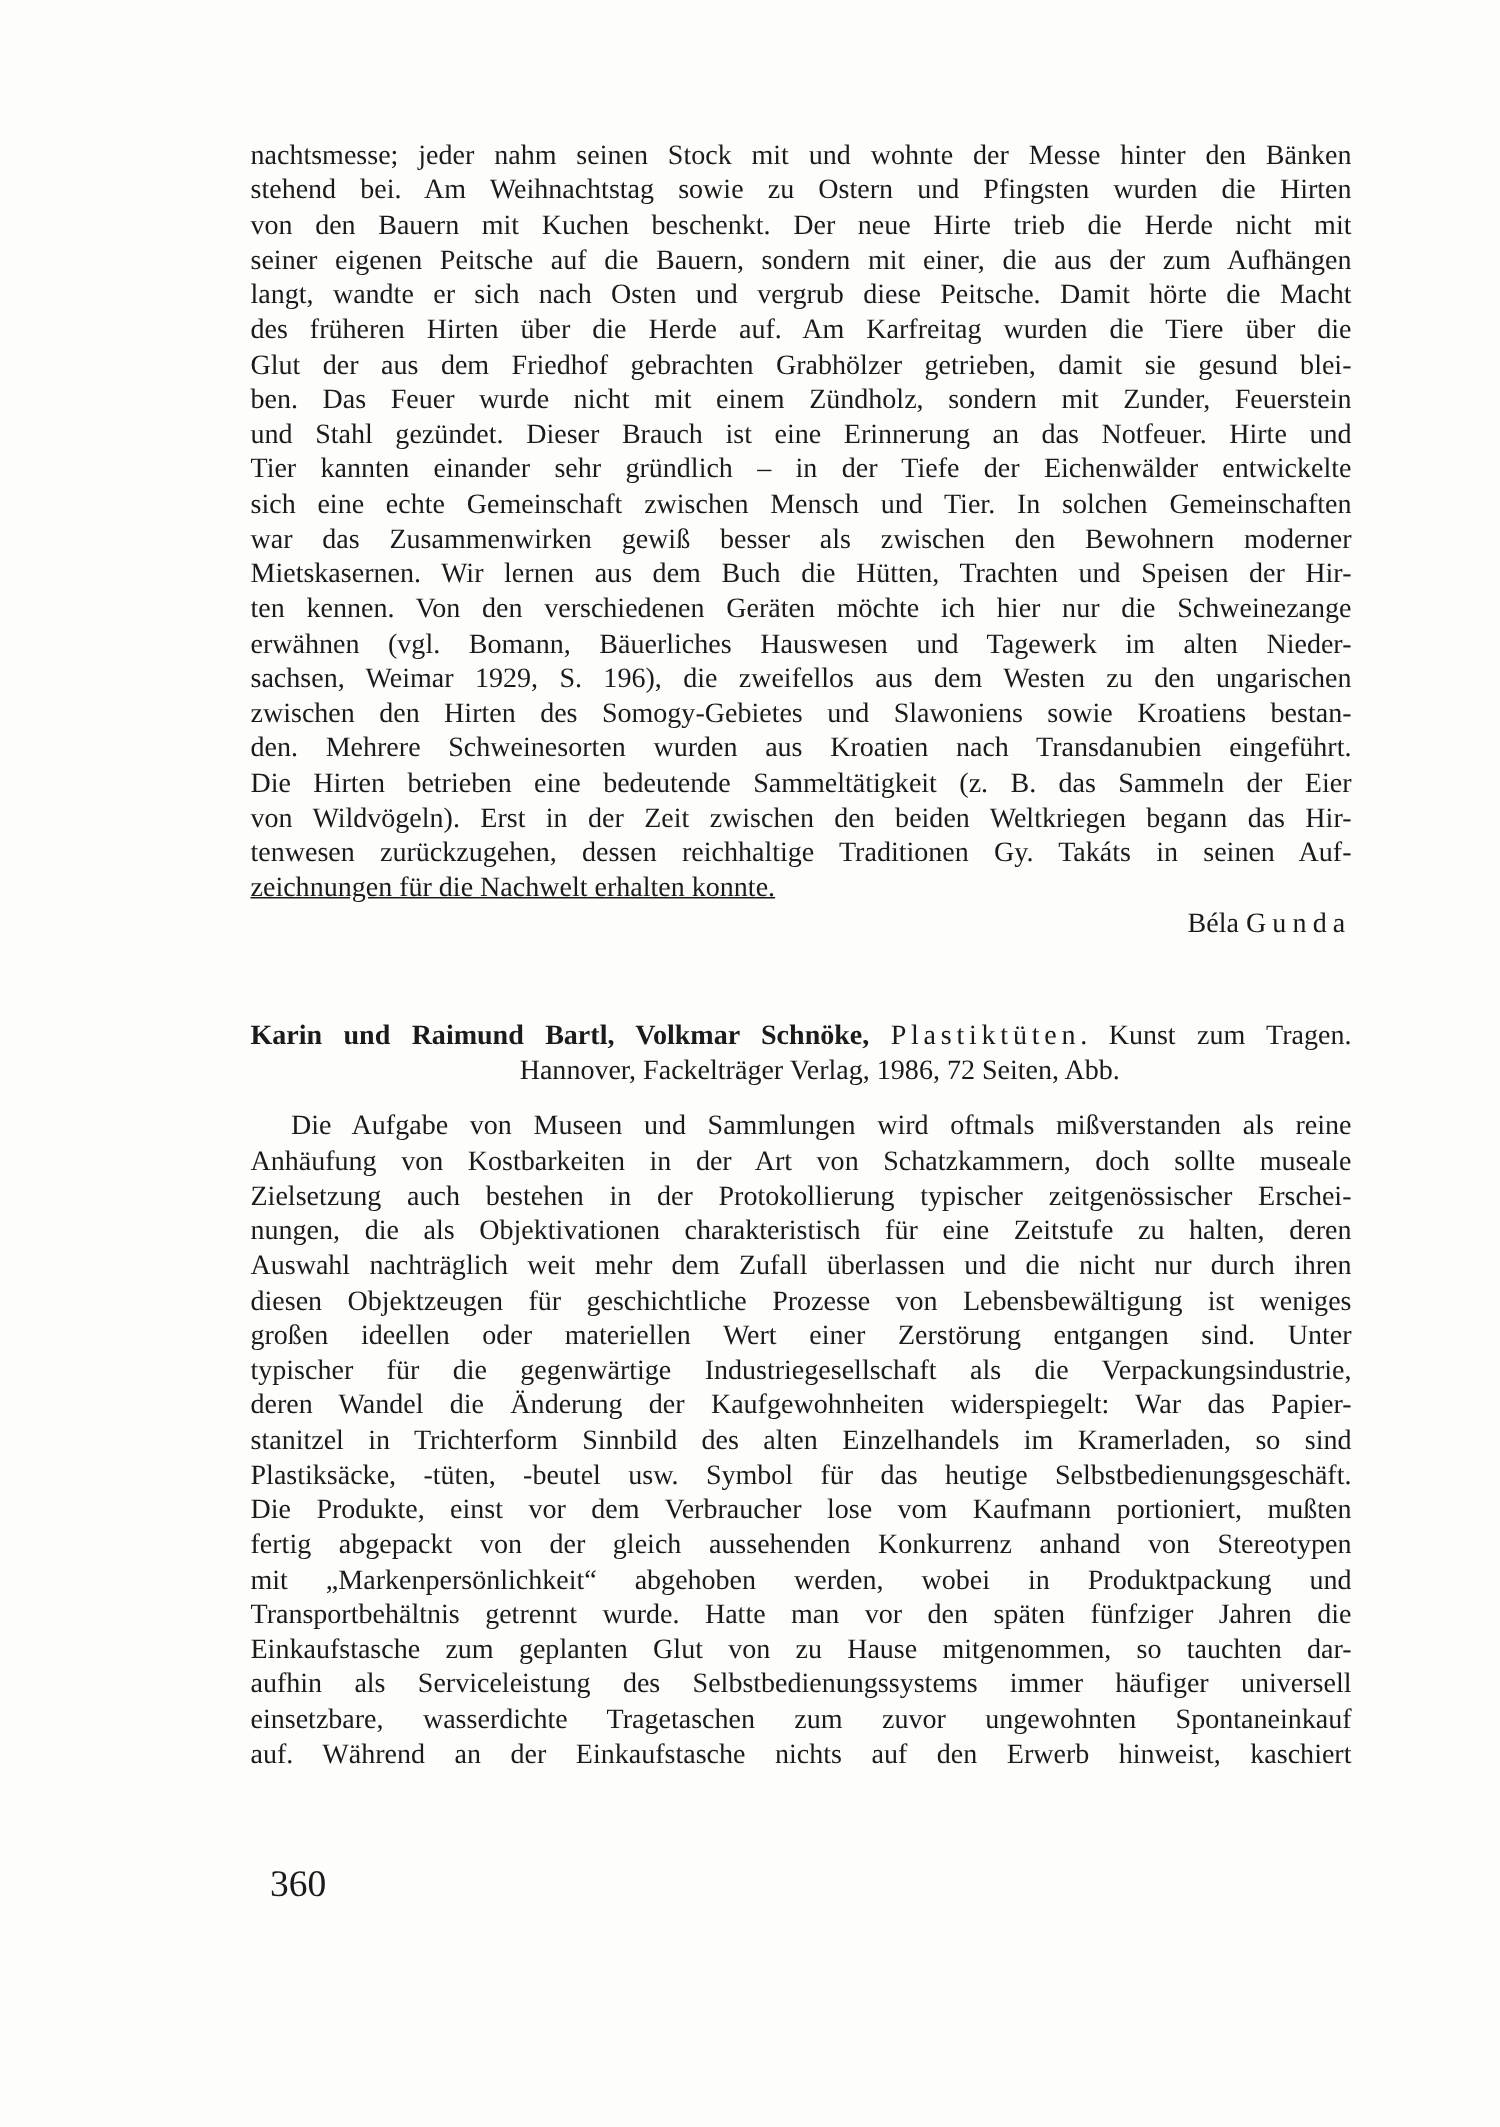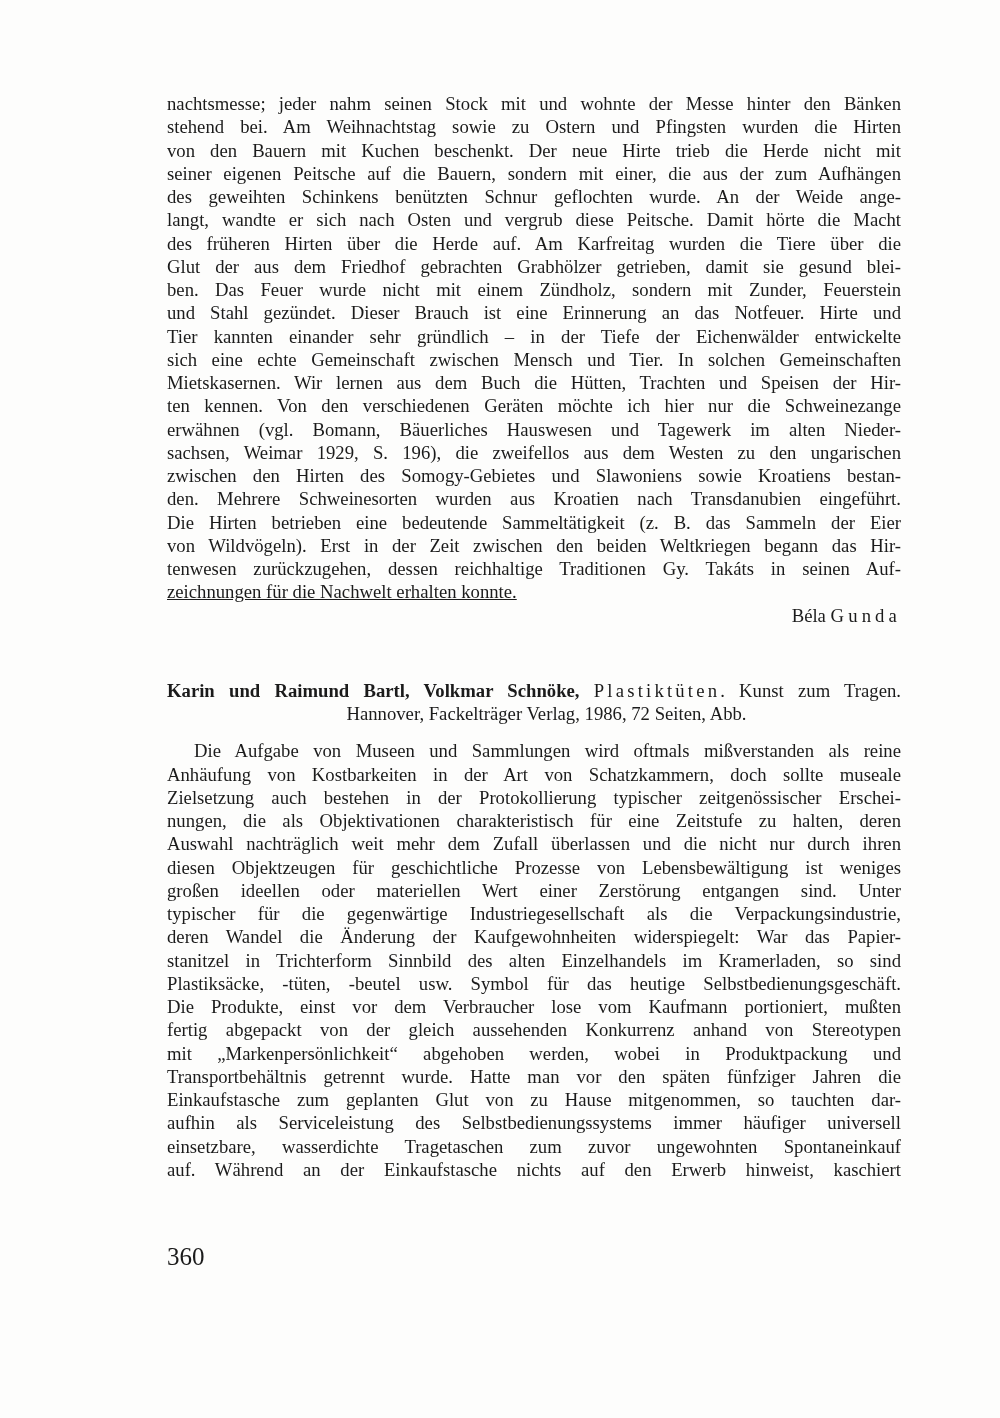--- a/index.html
+++ b/index.html
@@ -42,46 +42,46 @@
     text-align: justify;
     text-align-last: justify;
   }
   .rh-bold { font-weight: 700; }
   .rh-spaced { letter-spacing: 0.17em; }
   .rh-line2 { padding-left: 25px; text-align: center; }
   .para2 { margin-top: 14px; }
   .para2 .jline:first-child { text-indent: 27px; }
   .page-number {
     position: absolute;
-    left: 167px;
+    left: 180px;
     top: 1242px;
     font-size: 25px;
     line-height: 30px;
     color: #1b1b1b;
   }
 </style>
 </head>
 <body>
 
 <div class="page">
   <div class="content">
 
     <div class="para">
         <div class="jline">nachtsmesse; jeder nahm seinen Stock mit und wohnte der Messe hinter den Bänken</div>
         <div class="jline">stehend bei. Am Weihnachtstag sowie zu Ostern und Pfingsten wurden die Hirten</div>
         <div class="jline">von den Bauern mit Kuchen beschenkt. Der neue Hirte trieb die Herde nicht mit</div>
         <div class="jline">seiner eigenen Peitsche auf die Bauern, sondern mit einer, die aus der zum Aufhängen</div>
-        <div class="jline">des geweihten Schinkens benützten Schnur geflochten wurde. An der Weide ange-</div>
         <div class="jline">langt, wandte er sich nach Osten und vergrub diese Peitsche. Damit hörte die Macht</div>
         <div class="jline">des früheren Hirten über die Herde auf. Am Karfreitag wurden die Tiere über die</div>
         <div class="jline">Glut der aus dem Friedhof gebrachten Grabhölzer getrieben, damit sie gesund blei-</div>
         <div class="jline">ben. Das Feuer wurde nicht mit einem Zündholz, sondern mit Zunder, Feuerstein</div>
         <div class="jline">und Stahl gezündet. Dieser Brauch ist eine Erinnerung an das Notfeuer. Hirte und</div>
         <div class="jline">Tier kannten einander sehr gründlich – in der Tiefe der Eichenwälder entwickelte</div>
         <div class="jline">sich eine echte Gemeinschaft zwischen Mensch und Tier. In solchen Gemeinschaften</div>
+        <div class="jline">war das Zusammenwirken gewiß besser als zwischen den Bewohnern moderner</div>
         <div class="jline">Mietskasernen. Wir lernen aus dem Buch die Hütten, Trachten und Speisen der Hir-</div>
         <div class="jline">ten kennen. Von den verschiedenen Geräten möchte ich hier nur die Schweinezange</div>
         <div class="jline">erwähnen (vgl. Bomann, Bäuerliches Hauswesen und Tagewerk im alten Nieder-</div>
         <div class="jline">sachsen, Weimar 1929, S. 196), die zweifellos aus dem Westen zu den ungarischen</div>
         <div class="jline">zwischen den Hirten des Somogy-Gebietes und Slawoniens sowie Kroatiens bestan-</div>
         <div class="jline">den. Mehrere Schweinesorten wurden aus Kroatien nach Transdanubien eingeführt.</div>
         <div class="jline">Die Hirten betrieben eine bedeutende Sammeltätigkeit (z. B. das Sammeln der Eier</div>
         <div class="jline">von Wildvögeln). Erst in der Zeit zwischen den beiden Weltkriegen begann das Hir-</div>
         <div class="jline">tenwesen zurückzugehen, dessen reichhaltige Traditionen Gy. Takáts in seinen Auf-</div>
         <div class="jline last">zeichnungen für die Nachwelt erhalten konnte.</div>

